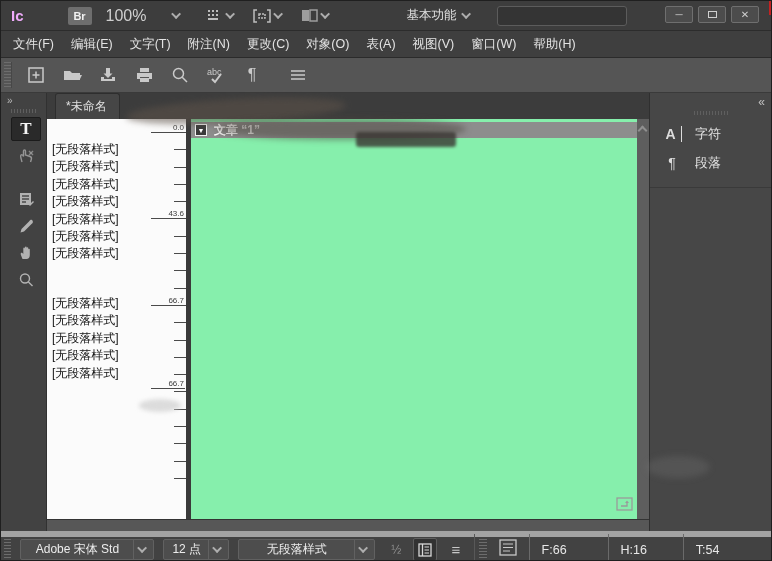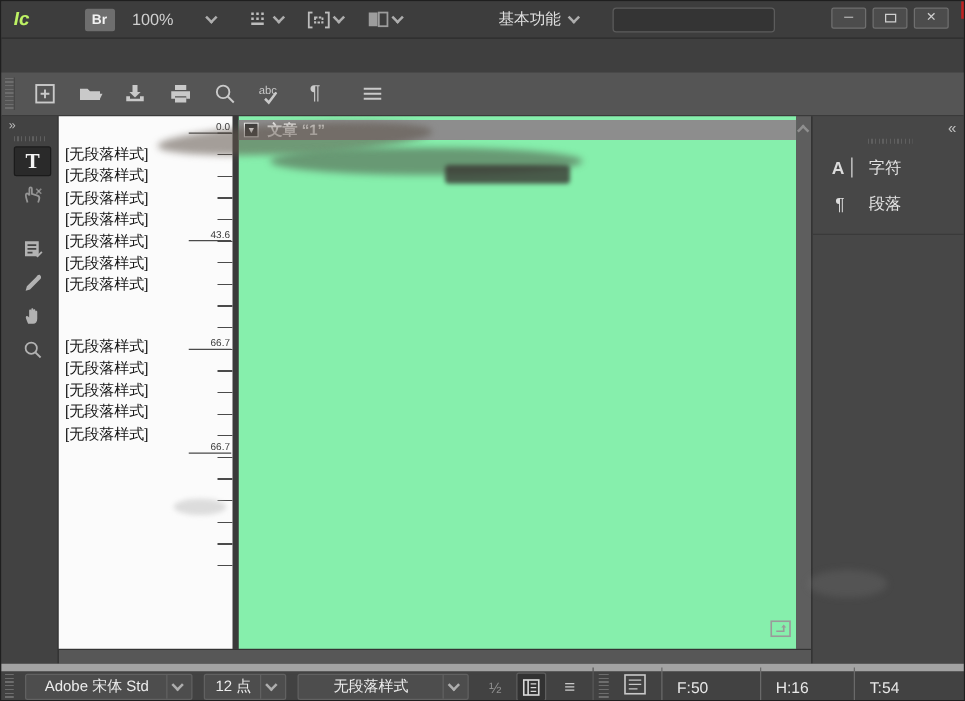--- a/index.html
+++ b/index.html
@@ -2,23 +2,23 @@
 <html><head>
 <meta charset="utf-8">
 <style>
   * { margin:0; padding:0; box-sizing:border-box; }
   html,body { background:#2a2a2a; }
   body { font-family:"Liberation Sans","DejaVu Sans",sans-serif; }
   #app { position:relative; width:772px; height:561px; background:#3f3f3f; border:1px solid #1f1f1f; overflow:hidden; color:#ddd; }
 
   
   .topbar { position:absolute; left:0; top:0; width:772px; height:30px; background:#3d3d3d; border-bottom:1px solid #2c2c2c; display:flex; align-items:center; }
-  .logo { margin-left:10px; font-weight:bold; font-size:15px; color:#bef264; letter-spacing:0;font-style:italic; }
+  .logo { margin-left:10px; font-weight:bold; font-size:15px; color:#f0abfc; letter-spacing:0; }
   .br-btn { margin-left:44px; width:24px; height:18px; background:#6e6e6e; color:#f2f2f2; font-size:11px; font-weight:bold; display:flex; align-items:center; justify-content:center; border-radius:2px; }
-  .zoom-dd { margin-left:14px; display:flex; align-items:center; gap:28px; font-size:13px; color:#cfcfcf; }
+  .zoom-dd { margin-left:14px; display:flex; align-items:center; gap:28px; font-size:16px; color:#cfcfcf; }
   .chev { width:7px; height:7px; border-left:2px solid #aeaeae; border-bottom:2px solid #aeaeae; transform:rotate(-45deg) translateY(-2px); display:inline-block; }
   .tb-icon-group { display:flex; align-items:center; margin-left:26px; gap:8px; }
   .tb-icon-item { display:flex; align-items:center; gap:5px; margin-right:10px; }
   .workspace { margin-left:66px; display:flex; align-items:center; gap:8px; font-size:12.5px; color:#e0e0e0; }
   .searchbox { margin-left:26px; width:130px; height:20px; background:#343434; border:1px solid #5c5c5c; border-radius:3px; display:flex; align-items:center; padding:0 5px; }
   .searchbox input { flex:1; background:transparent; border:none; outline:none; color:#ddd; font-size:11px; margin-left:4px; }
   .winbtns { position:absolute; right:14px; top:5px; display:flex; gap:5px; }
   .winbtn { width:28px; height:17px; background:#4c4c4c; border:1px solid #6f6f6f; border-radius:2px; color:#cfcfcf; font-size:10px; display:flex; align-items:center; justify-content:center; }
   .maxglyph { width:9px; height:7px; border:1.5px solid #cfcfcf; display:inline-block; }
   .red-mark { position:absolute; right:0; top:0; width:4px; height:14px; background:#c32222; }
@@ -168,20 +168,32 @@
     <span class="winbtns">
       <span class="winbtn">─</span>
       <span class="winbtn">
           <span class="maxglyph"></span>
         </span>
       <span class="winbtn">✕</span>
     </span>
     <span class="red-mark"></span>
   </div>
 
+  <div class="menubar">
+    <span class="menu-item">文件(F)</span>
+    <span class="menu-item">编辑(E)</span>
+    <span class="menu-item">文字(T)</span>
+    <span class="menu-item">附注(N)</span>
+    <span class="menu-item">更改(C)</span>
+    <span class="menu-item">对象(O)</span>
+    <span class="menu-item">表(A)</span>
+    <span class="menu-item">视图(V)</span>
+    <span class="menu-item">窗口(W)</span>
+    <span class="menu-item">帮助(H)</span>
+  </div>
 
   <div class="toolbar">
     <span class="grip-v"></span>
     <span class="tbtn">
       <svg width="20" height="20" viewBox="0 0 20 20">
           <rect x="3" y="3" width="14" height="14"></rect>
           <line x1="10" y1="6.5" x2="10" y2="13.5"></line>
           <line x1="6.5" y1="10" x2="13.5" y2="10"></line>
         </svg>
     </span>
@@ -271,20 +283,23 @@
         <div class="tool">
           <svg width="19" height="18" viewBox="0 0 19 18">
               <circle cx="8" cy="7.5" r="4.5"></circle>
               <line x1="11.4" y1="11" x2="15.5" y2="15"></line>
             </svg>
         </div>
       </div>
     </div>
 
     <div class="docarea">
+      <div class="doctab-row">
+        <span class="doctab">*未命名</span>
+      </div>
       <div class="content">
 
         <div class="stylecol">
           <div class="stylerows rows-a">
             <div>[无段落样式]</div>
             <div>[无段落样式]</div>
             <div>[无段落样式]</div>
             <div>[无段落样式]</div>
             <div>[无段落样式]</div>
             <div>[无段落样式]</div>
@@ -382,21 +397,21 @@
     <span class="sb-pageicon">
       <svg width="18" height="17" viewBox="0 0 18 17">
           <rect x="1" y="1" width="16" height="15" fill="none" stroke="#c8c8c8" stroke-width="1.3"></rect>
           <line x1="4" y1="5" x2="14" y2="5" stroke="#c8c8c8"></line>
           <line x1="4" y1="8.5" x2="14" y2="8.5" stroke="#c8c8c8"></line>
           <line x1="4" y1="12" x2="11" y2="12" stroke="#c8c8c8"></line>
         </svg>
     </span>
     <span class="stat-cell stat-f">
       <span>F:</span>
-        <span>50</span>
+        <span>66</span>
     </span>
     <span class="stat-cell stat-h">
       <span>H:</span>
         <span>16</span>
     </span>
     <span class="stat-cell stat-t">
       <span>T:</span>
         <span>54</span>
     </span>
   </div>

